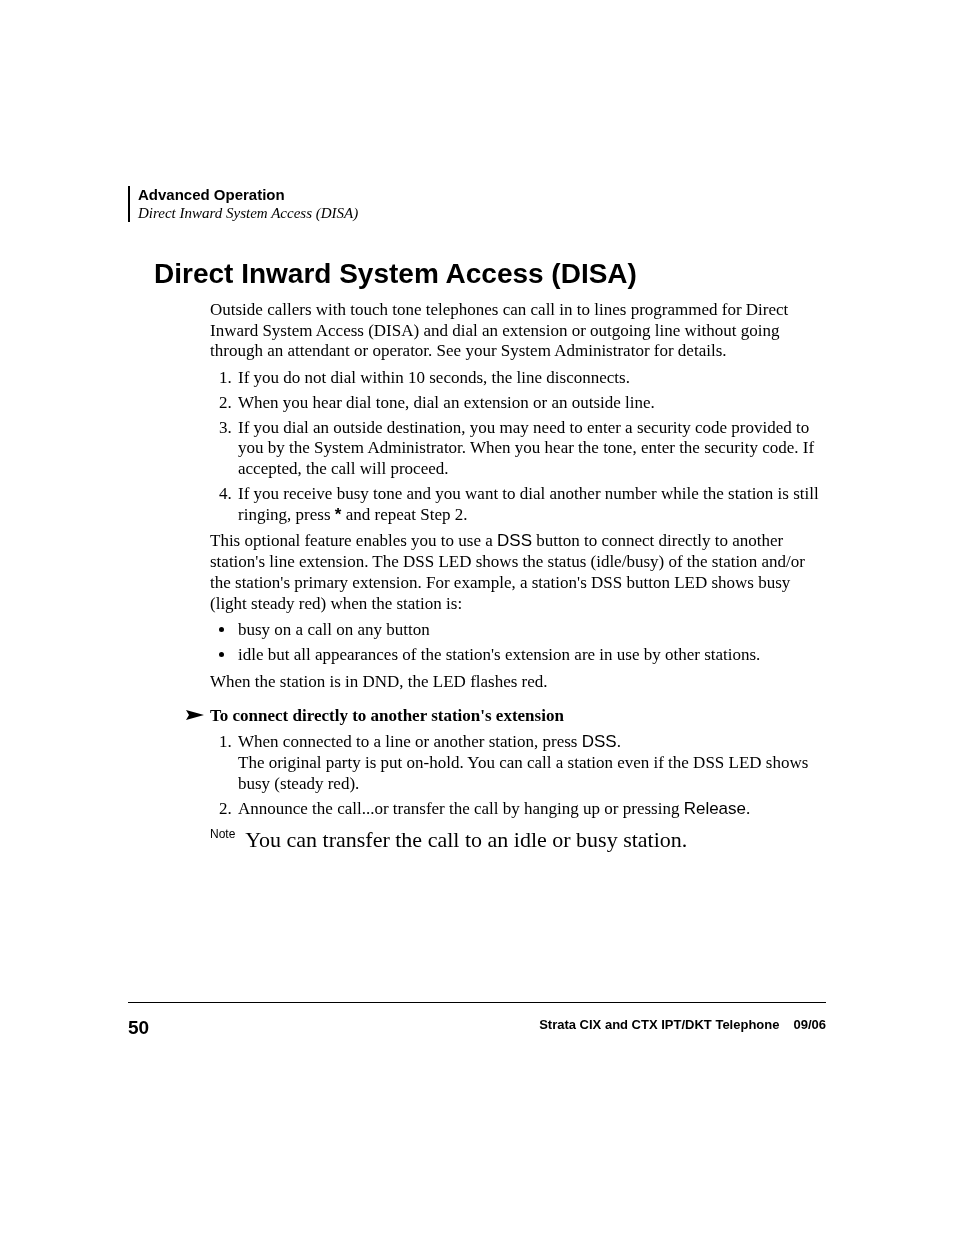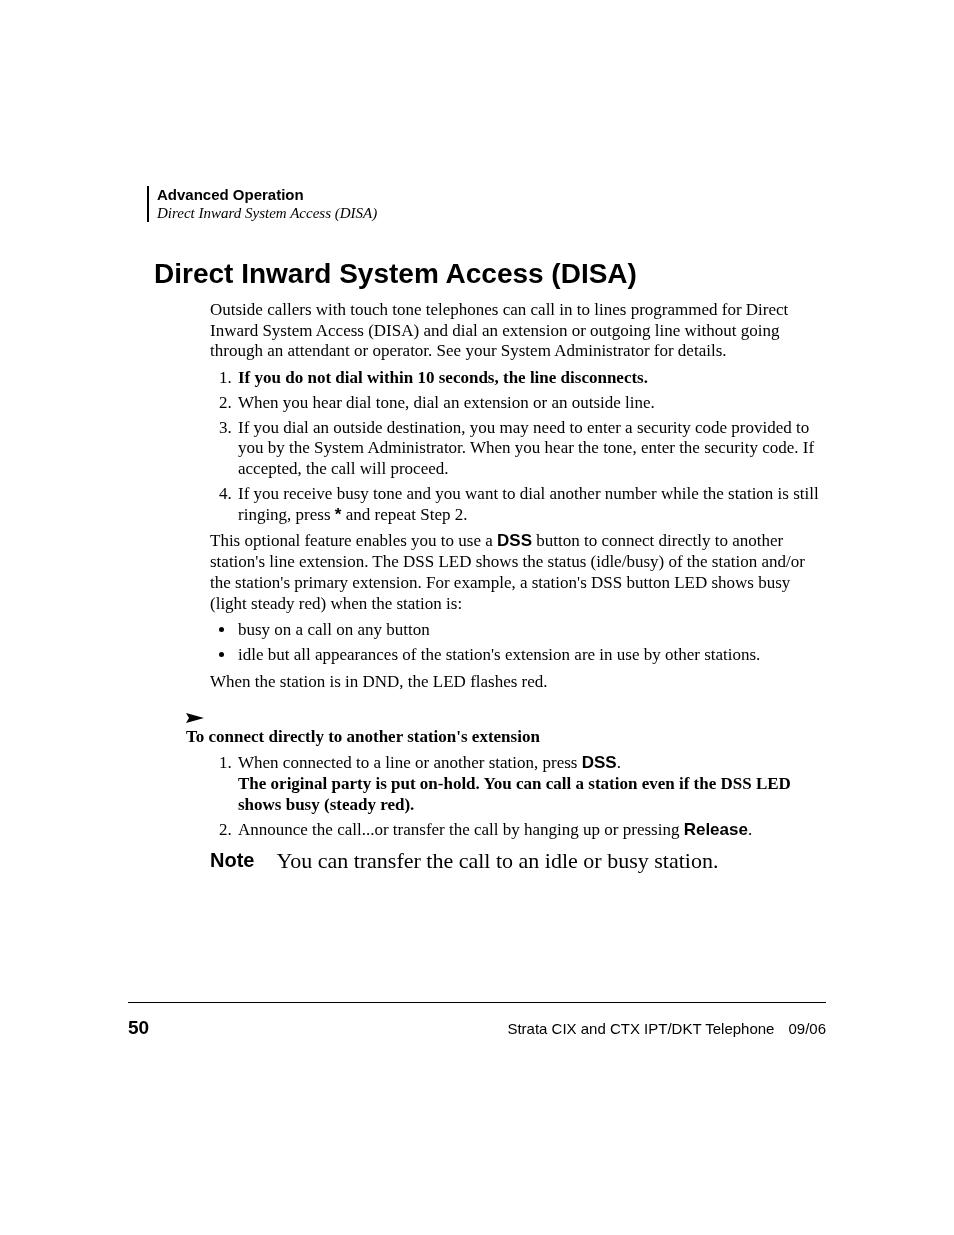--- a/index.html
+++ b/index.html
@@ -13,21 +13,20 @@
   .page {
     width: 954px;
     height: 1235px;
     position: relative;
     box-sizing: border-box;
     padding: 186px 128px 0 128px;
   }
   .running-head {
     display: flex;
     align-items: flex-start;
-    margin-left: 19px;
   }
   .head-rule {
     width: 2px;
     background: #000;
     align-self: stretch;
     margin-right: 8px;
   }
   .head-text {
     display: flex;
     flex-direction: column;
@@ -59,93 +58,91 @@
   ol.num {
     list-style: decimal;
     margin: 6px 0 6px 0;
     padding-left: 26px;
   }
   ol.num > li {
     margin: 4px 0;
     padding-left: 2px;
   }
   ol.num > li .sub {
-    font-weight: bold;
   }
   ul.bul {
     list-style: disc;
     margin: 6px 0 6px 0;
     padding-left: 26px;
   }
   ul.bul > li {
     margin: 4px 0;
     padding-left: 2px;
   }
   .bold-inline {
     font-family: Arial, Helvetica, sans-serif;
-    font-weight: 700;
+    font-weight: 400;
   }
   .star {
     font-family: Arial, Helvetica, sans-serif;
     font-weight: 900;
   }
   .proc-row {
     display: flex;
     align-items: flex-start;
     margin: 14px 0 4px 58px;
-    flex-direction: column;
   }
   .proc-arrow {
     width: 18px;
     flex: 0 0 18px;
     margin-right: 6px;
     margin-top: 3px;
   }
   .proc-title {
     font-weight: 700;
     font-size: 17px;
   }
   .note-row {
     display: flex;
     margin: 8px 0 0 0;
   }
   .note-label {
     font-family: Arial, Helvetica, sans-serif;
-    font-weight: 700;
-    font-size: 20px;
-    margin-right: 22px;
+    font-weight: 400;
+    font-size: 12px;
+    margin-right: 10px;
   }
   .note-text {
     font-size: 22px;
   }
   .footer {
     position: absolute;
     left: 128px;
     right: 128px;
     bottom: 196px;
   }
   .footer-rule {
     border: none;
     border-top: 1.5px solid #000;
     margin: 0 0 14px 0;
   }
   .footer-row {
     display: flex;
     justify-content: space-between;
-    align-items: center;
+    align-items: flex-start;
   }
   .page-num {
     font-family: Arial, Helvetica, sans-serif;
     font-weight: 700;
     font-size: 19px;
   }
   .footer-right {
     font-family: Arial, Helvetica, sans-serif;
-    font-weight: 400;
-    font-size: 15px;
+    font-weight: 700;
+    font-size: 13px;
   }
   .footer-right .date {
     margin-left: 14px;
   }
 </style>
 </head>
 <body>
 
 <div class="page">
 

